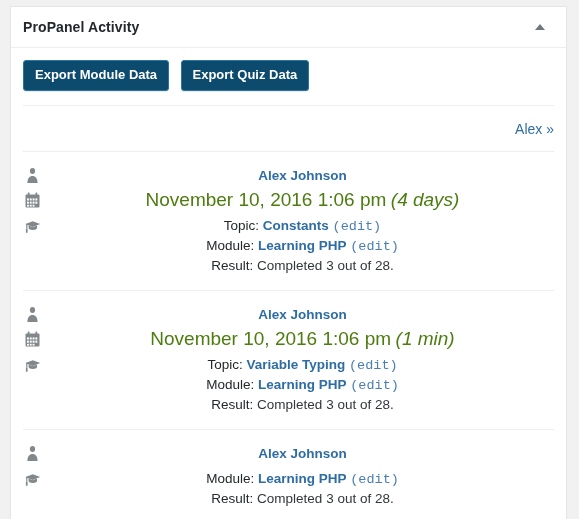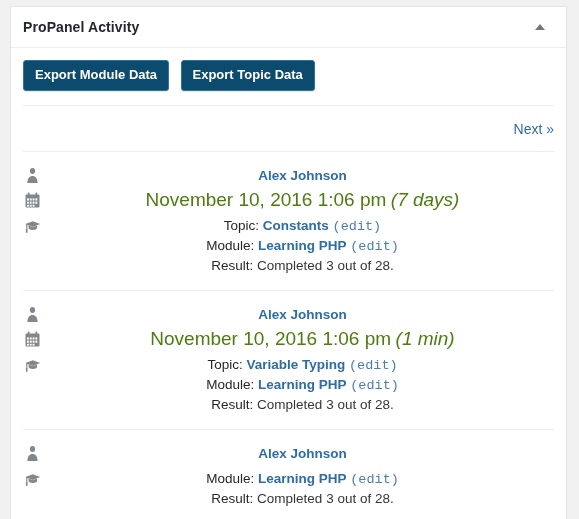--- a/index.html
+++ b/index.html
@@ -194,27 +194,27 @@
       <div class="panel-title">ProPanel Activity</div>
       <button class="toggle-btn">
         <span class="caret"></span>
       </button>
     </div>
 
     <div class="panel-body">
 
       <div class="button-row">
         <button class="btn">Export Module Data</button>
-        <button class="btn">Export Topic Data</button>
+        <button class="btn">Export Quiz Data</button>
       </div>
 
       <div class="hr"></div>
 
       <div class="pager">
-        <a class="next-link">Next »</a>
+        <a class="next-link">Alex »</a>
       </div>
 
       <div class="hr"></div>
 
       <div class="activity">
         <div class="row">
           <span class="icon">
             <svg width="17" height="17" viewBox="0 0 17 17" fill="currentColor">
               <ellipse cx="8.5" cy="4" rx="2.6" ry="2.9"></ellipse>
               <path d="M3.4 16 C3.4 11.4 5.6 9 8.5 9 C11.4 9 13.6 11.4 13.6 16 Z"></path>
@@ -238,21 +238,21 @@
                 <rect x="5.8" y="9.6" width="1.9" height="2.1"></rect>
                 <rect x="8.6" y="9.6" width="1.9" height="2.1"></rect>
                 <rect x="11.4" y="9.6" width="1.9" height="2.1"></rect>
                 <rect x="3" y="12.8" width="1.9" height="1.8"></rect>
                 <rect x="5.8" y="12.8" width="1.9" height="1.8"></rect>
                 <rect x="8.6" y="12.8" width="1.9" height="1.8"></rect>
               </g>
             </svg>
           </span>
           <span class="date-text">November 10, 2016 1:06 pm</span>
-          <span class="date-text date-rel">(7 days)</span>
+          <span class="date-text date-rel">(4 days)</span>
         </div>
         <div class="row">
           <span class="icon">
             <svg width="17" height="17" viewBox="0 0 17 17" fill="currentColor">
               <path d="M8.8 4.3 L16.2 7.1 L8.8 9.9 L3.4 7.9 L3.4 11.6 L2.2 11.6 L2.2 7.4 L1.4 7.1 Z"></path>
               <path d="M4.6 8.6 L8.8 10.2 L13 8.6 L13 10.9 C13 12.1 11.1 12.9 8.8 12.9 C6.5 12.9 4.6 12.1 4.6 10.9 Z"></path>
               <rect x="1.9" y="11.4" width="1.7" height="4.4" rx=".5"></rect>
             </svg>
           </span>
           <div class="detail-line">

